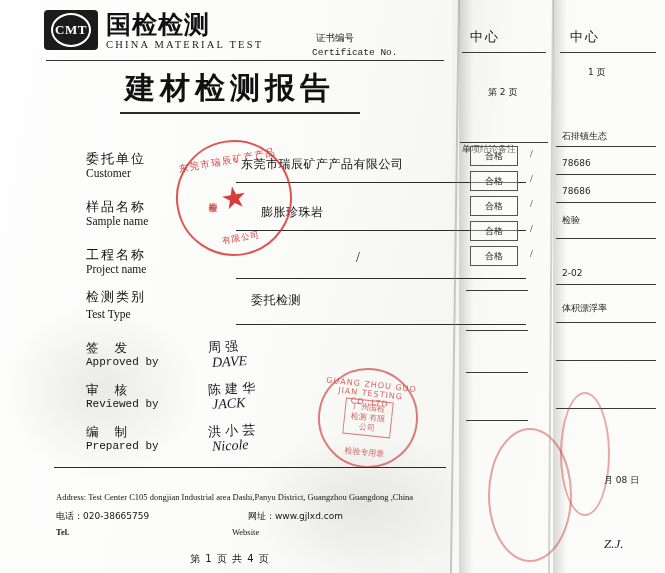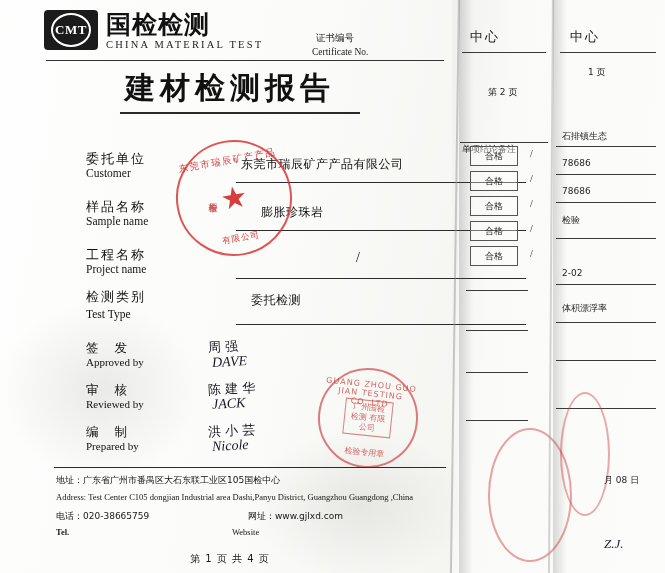--- a/index.html
+++ b/index.html
@@ -100,21 +100,21 @@
     left: 272px; top: 24px;
     font-size: 9.5px;
     color: #222;
     font-family: "DejaVu Sans", sans-serif;
   }
   .cert-no-label-en {
     position: absolute;
     left: 268px; top: 39px;
     font-size: 9.5px;
     color: #222;
-    font-family: Liberation Serif, serif;
+    font-family: Liberation Mono, monospace;
   }
   .cert-no-value {
     position: absolute;
     left: 336px; top: 26px;
     font-size: 9.5px;
     color: #1a1a1a;
     font-family: "Liberation Sans", sans-serif;
     letter-spacing: 0.2px;
   }
   .hdr-rule {
@@ -192,21 +192,21 @@
     position: absolute; left: 0; top: 0;
     font-size: 12.5px;
     letter-spacing: 6px;
     color: #121212;
     font-family: "DejaVu Sans", sans-serif;
   }
   .sig .lbl-en {
     position: absolute; left: 0; top: 16px;
     font-size: 11px;
     color: #121212;
-    font-family: Liberation Serif, serif;
+    font-family: Liberation Mono, monospace;
   }
   .sig .hand-cn {
     position: absolute; left: 122px; top: -2px;
     font-size: 13px;
     color: #20202a;
     font-family: "DejaVu Sans", sans-serif;
     transform: rotate(-3deg);
   }
   .sig .hand-en {
     position: absolute; left: 126px; top: 14px;
@@ -459,21 +459,20 @@
   <div class="stamp-vert">检验专用章</div>
 
   <div class="stamp-round stamp2">
     <div class="arc-top">GUANG ZHOU GUO JIAN TESTING CO.,LTD</div>
     <div class="inner-box">广州国检检测
 有限公司</div>
     <div class="arc-bot">检验专用章</div>
   </div>
 
   <div class="footer-rule"></div>
-  <div class="foot-line" style="left:56px; top:474px;">地址：广东省广州市番禺区大石东联工业区105国检中心</div>
   <div class="foot-line-en" style="left:56px; top:492px;">Address: Test Center C105 dongjian Industrial area Dashi,Panyu District, Guangzhou Guangdong ,China</div>
   <div class="foot-line" style="left:56px; top:510px;">电话：020-38665759</div>
   <div class="foot-line" style="left:232px; top:510px;padding-left:16px;">网址：www.gjlxd.com</div>
   <div class="foot-line-en" style="left:56px; top:527px;font-weight:bold;">Tel.</div>
   <div class="foot-line-en" style="left:232px; top:527px;">Website</div>
   <div class="page-no">第 1 页 共 4 页</div>
 
   <div class="sheet-edge edge1"></div>
   <div class="edge-shadow es1"></div>
 

